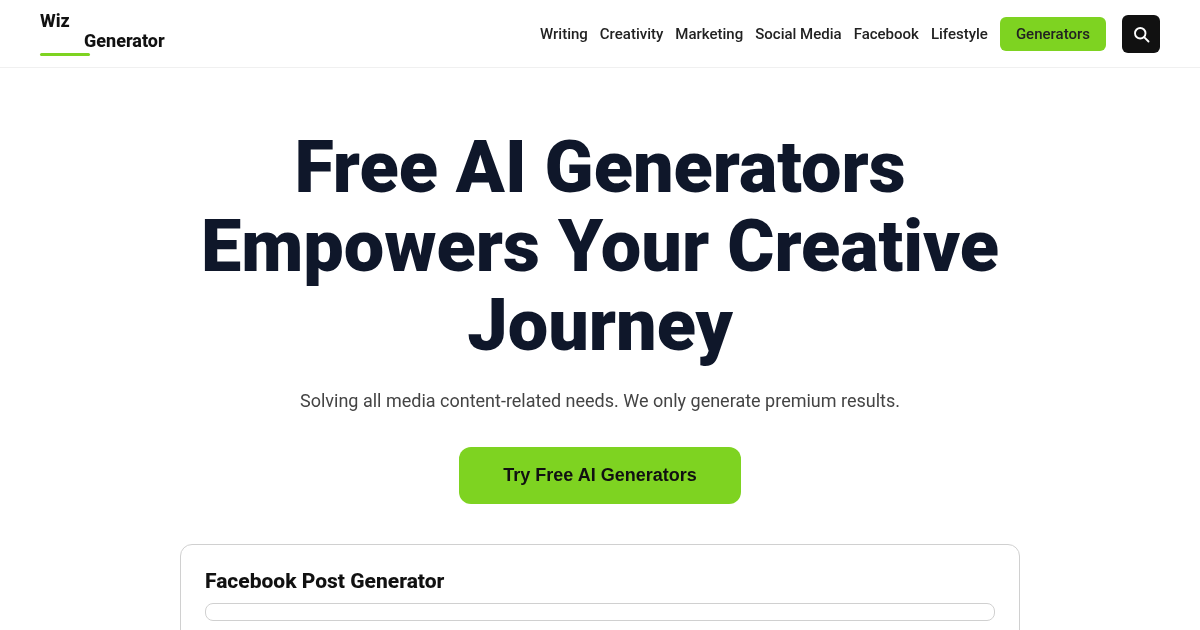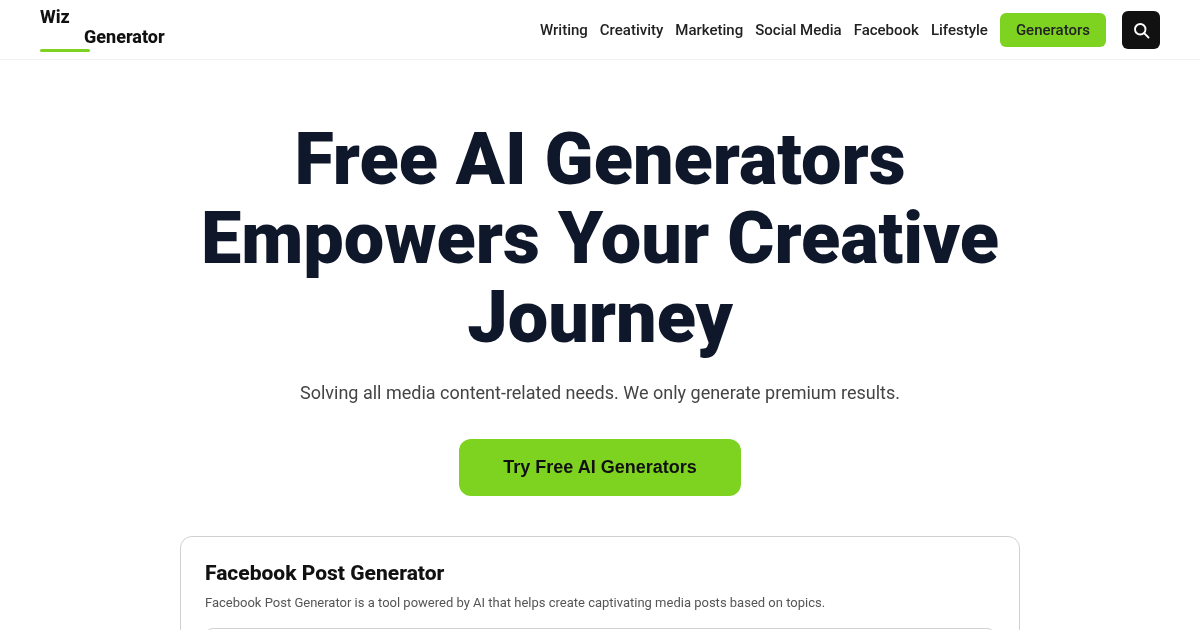--- a/index.html
+++ b/index.html
@@ -14,21 +14,21 @@
       width: 1200px;
       height: 630px;
       overflow: hidden;
     }
 
     
     .navbar {
       display: flex;
       align-items: center;
       padding: 0 40px;
-      height: 60px;
+      height: 68px;
       border-bottom: 1px solid #f0f0f0;
       background: #fff;
     }
 
     .logo-wrapper {
       display: flex;
       align-items: center;
       margin-right: auto;
     }
 
@@ -212,20 +212,19 @@
 </nav>
 
 <section class="hero">
   <h1 class="hero-title">Free AI Generators Empowers Your Creative Journey</h1>
   <p class="hero-subtitle">Solving all media content-related needs. We only generate premium results.</p>
   <button class="cta-btn">Try Free AI Generators</button>
 </section>
 
 <div class="demo-wrapper">
   <h2 class="demo-title">Facebook Post Generator</h2>
-  <p class="demo-desc">Facebook Post Generator is a tool powered by AI that helps create captivating media posts based on topics.</p>
   <div class="demo-inner">
     
     
     
     
   </div>
 </div>
 
 </body></html>

